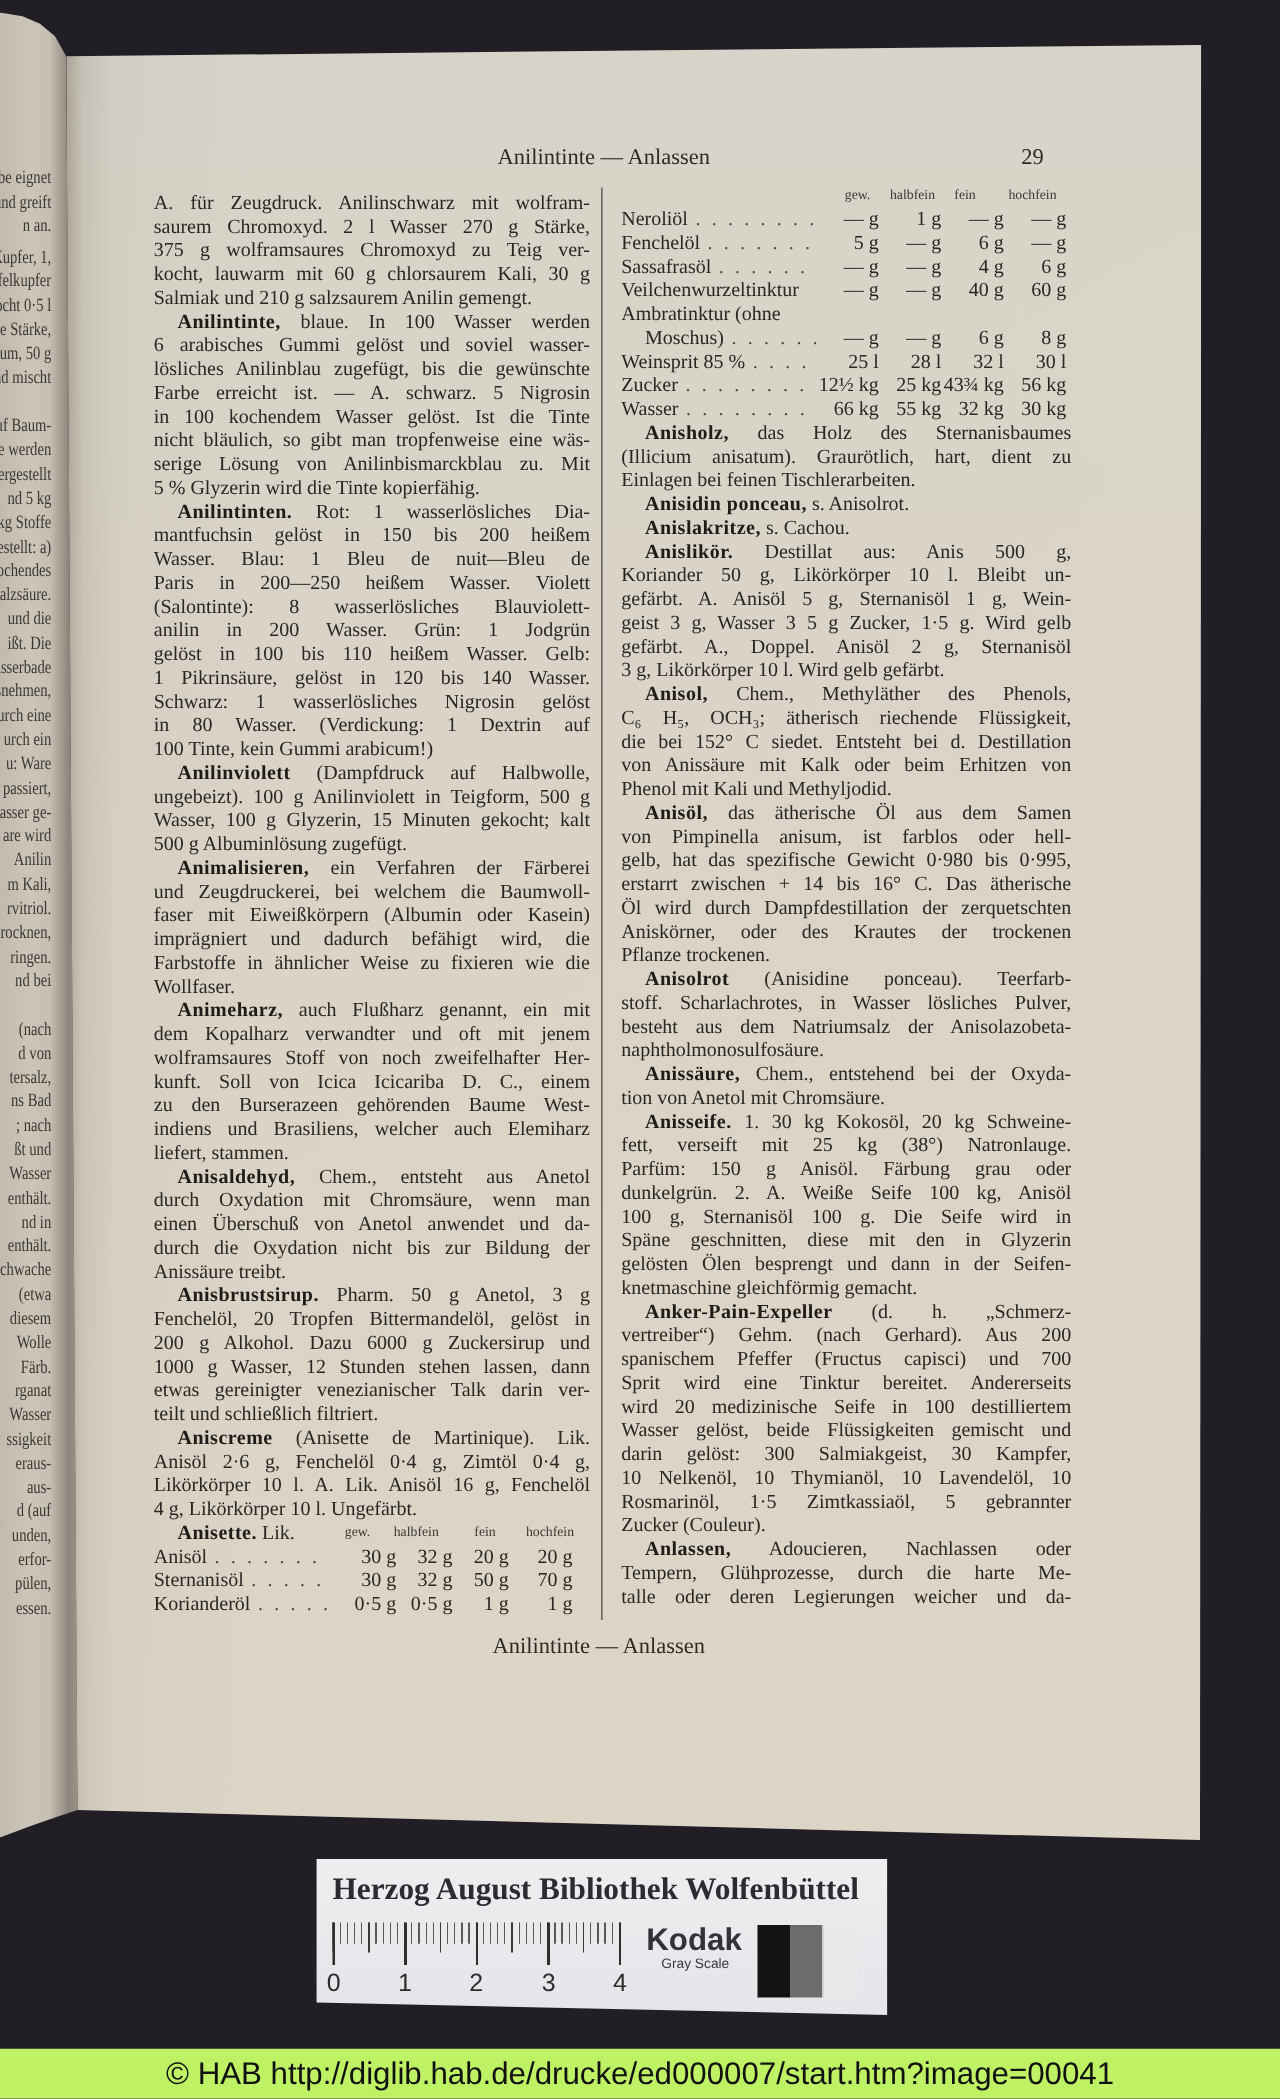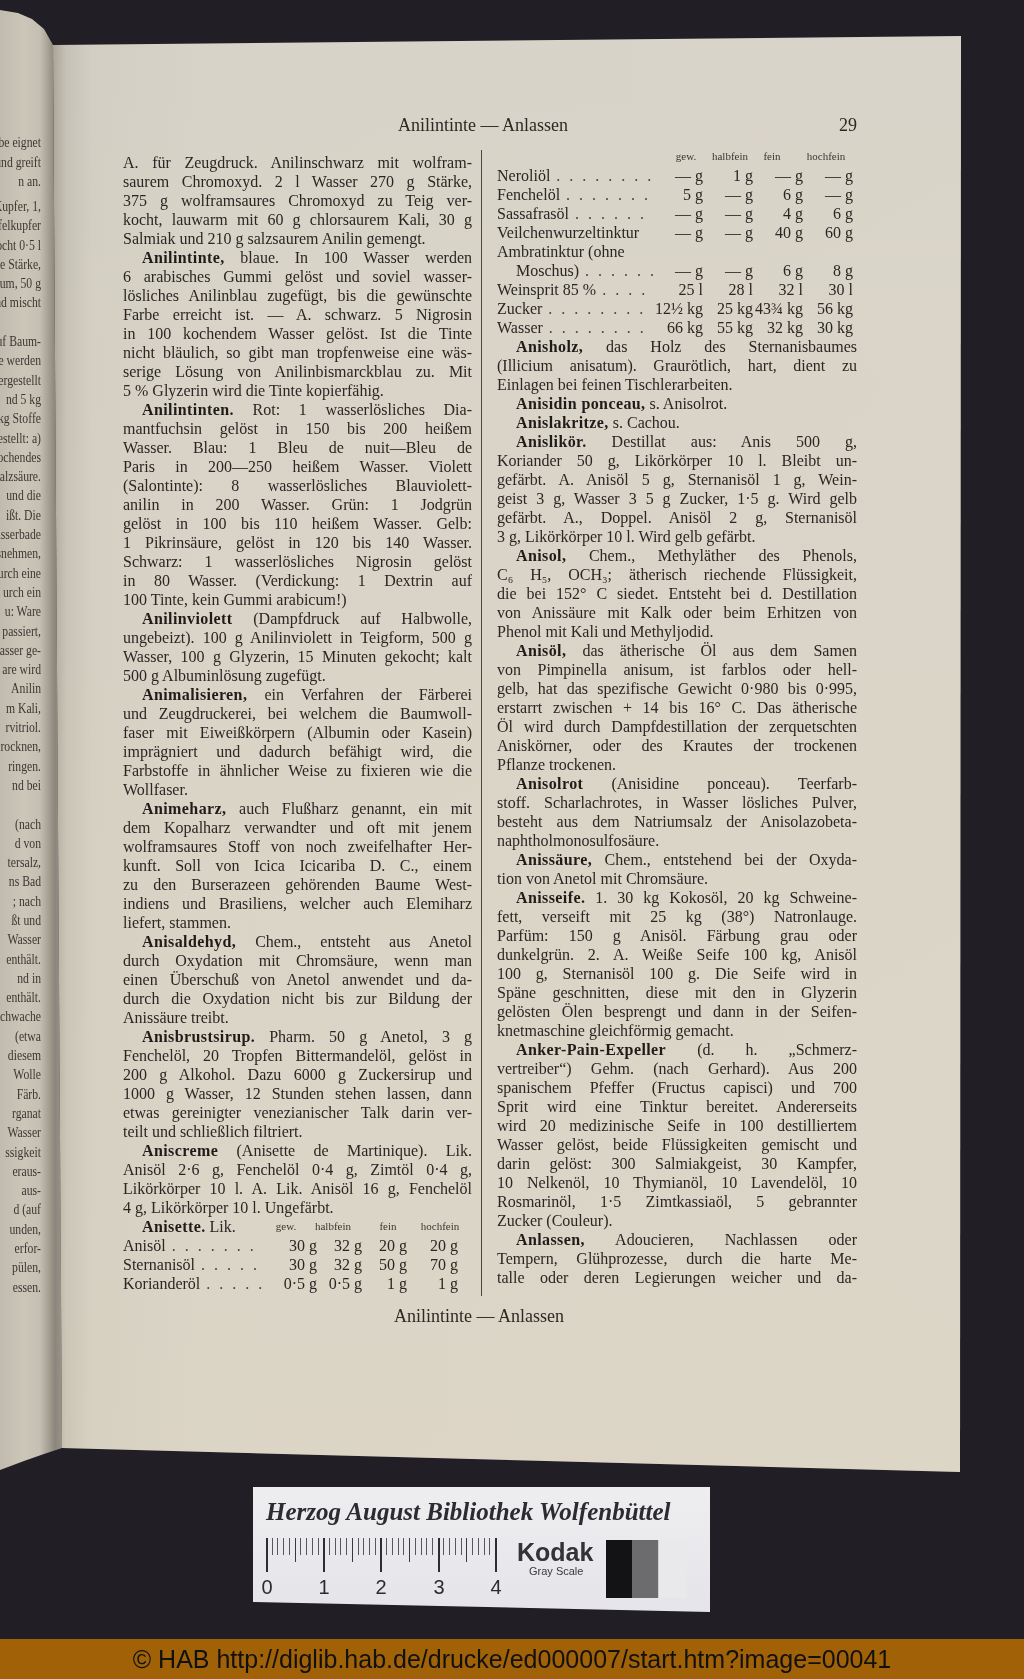--- a/index.html
+++ b/index.html
@@ -12,49 +12,49 @@
 .frag-a{top:133px;}
 .frag-a .fl{height:19.5px;line-height:19.5px;}
 .frag-b{top:197px;}
 .frag-b .fl{height:19.3px;line-height:19.3px;}
 .page{position:absolute;left:0;top:0;width:1024px;height:1679px;
   clip-path:polygon(53px 45px,961px 36px,960px 1472px,62px 1448px);
   background:linear-gradient(to bottom,rgba(0,0,0,0) 0%,rgba(240,225,190,0.18) 100%),
              linear-gradient(to right,#aaa498 53px,#c6c1b6 66px,#d3cec3 92px,#d8d3c8 200px,#d9d4c9 960px);}
 .rh{position:absolute;top:114px;font-size:18px;line-height:22px;color:#2d2925;white-space:nowrap;}
 .rh-title{left:383px;width:200px;text-align:center;}
-.rh-num{left:817px;width:40px;text-align:right;}
+.rh-num{left:817px;width:40px;}
 .rf{position:absolute;top:1305px;left:379px;width:200px;text-align:center;font-size:18px;line-height:22px;color:#2d2925;white-space:nowrap;}
 .col{position:absolute;color:#2a2623;}
 .ln{height:19px;line-height:19px;font-size:16px;text-align:justify;text-align-last:justify;overflow:hidden;}
 .ln.end{text-align-last:left;}
 .ind{padding-left:19px;}
 .hw{font-weight:700;letter-spacing:0.4px;color:#1f1b18;}
 .trow{position:relative;height:19px;line-height:19px;font-size:16px;white-space:nowrap;}
 .lbl{position:absolute;left:0;top:0;display:flex;overflow:hidden;white-space:nowrap;align-items:flex-end;}
 .lbl .dots{flex:1;overflow:hidden;padding-left:6px;letter-spacing:9px;color:#4a4540;}
 .lbl .dots::before{content:"........................";}
 .tv{position:absolute;top:0;width:48px;text-align:right;}
 .th{position:absolute;top:0;width:60px;text-align:center;font-size:11px;color:#3a3632;}
 .divider{position:absolute;left:481px;top:150px;width:1px;height:1146px;background:#4b4640;}
 .card{position:absolute;left:253px;top:1487px;width:457px;height:125px;background:linear-gradient(to bottom,#eeedf0,#e5e4e8);clip-path:polygon(0 0,100% 0,100% 100%,0 92%);}
-.card-title{position:absolute;left:13px;top:11px;font-weight:700;font-size:25px;line-height:28px;color:#2c2b31;white-space:nowrap;font-family:"Liberation Serif",serif;font-style:italic;}
+.card-title{position:absolute;left:13px;top:11px;font-weight:700;font-size:25px;line-height:28px;color:#2c2b31;white-space:nowrap;font-family:"Liberation Serif",serif;}
 .ruler{position:absolute;left:13px;top:51px;width:232px;height:34px;
   background-image:repeating-linear-gradient(to right,#2e2e30 0 2px,transparent 2px 57.25px),
                    repeating-linear-gradient(to right,#3a3a3c 0 1px,transparent 1px 28.625px),
                    repeating-linear-gradient(to right,#58585a 0 1px,transparent 1px 5.725px);
   background-size:100% 34px,100% 24px,100% 17px;background-repeat:no-repeat;}
 .rnum{position:absolute;top:88px;width:24px;text-align:center;font-family:"Liberation Sans",sans-serif;font-size:20px;line-height:24px;color:#2c2c2e;}
 .kodak{position:absolute;left:264px;top:52px;font-family:"Liberation Sans",sans-serif;font-weight:700;font-size:25px;line-height:26px;color:#333237;text-align:center;}
 .kodak-sub{position:absolute;left:276px;top:77px;font-family:"Liberation Sans",sans-serif;font-size:11px;line-height:14px;color:#3a3a3e;}
 .patch{position:absolute;top:53px;height:58px;}
 .p-black{left:353px;width:26px;background:#131315;}
 .p-gray{left:379px;width:26px;background:#6c6c6f;}
 .p-white{left:405px;width:28px;background:#e9e9ec;border-left:1px solid #cfcfd2;}
-.footer-band{position:absolute;left:0;top:1639px;width:1024px;height:40px;background:#a16207;}
+.footer-band{position:absolute;left:0;top:1639px;width:1024px;height:40px;background:#bef264;}
 .footer-text{display:block;text-align:center;font-family:"Liberation Sans",sans-serif;font-size:25px;line-height:40px;color:#111;white-space:nowrap;}
 </style>
 </head>
 <body>
 
 <div class="prev-page">
   <div class="frag-wrap frag-a">
     <div class="fl">rbe eignet</div>
     <div class="fl">und greift</div>
     <div class="fl">n an.</div>

